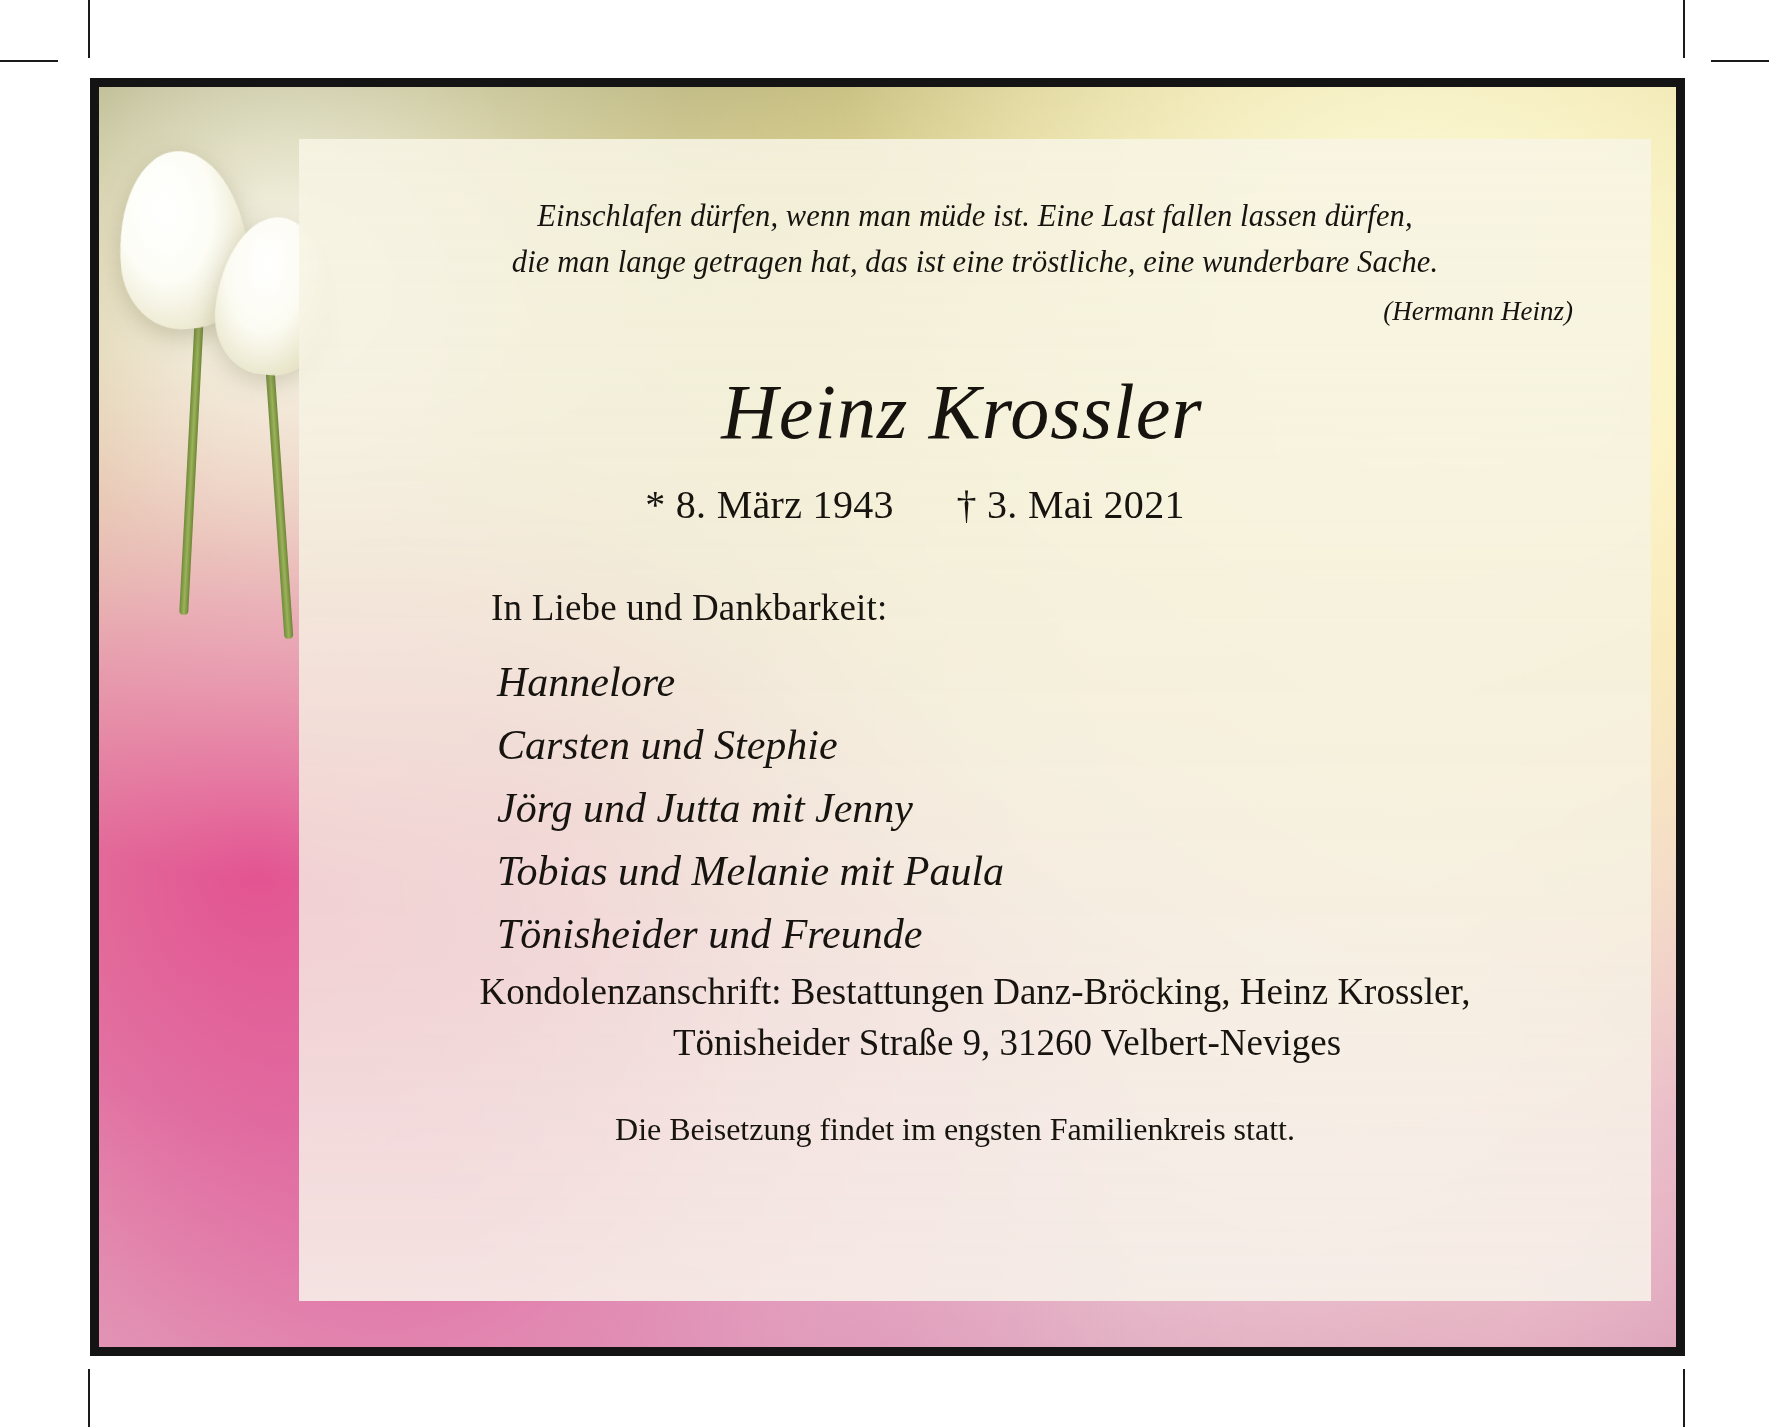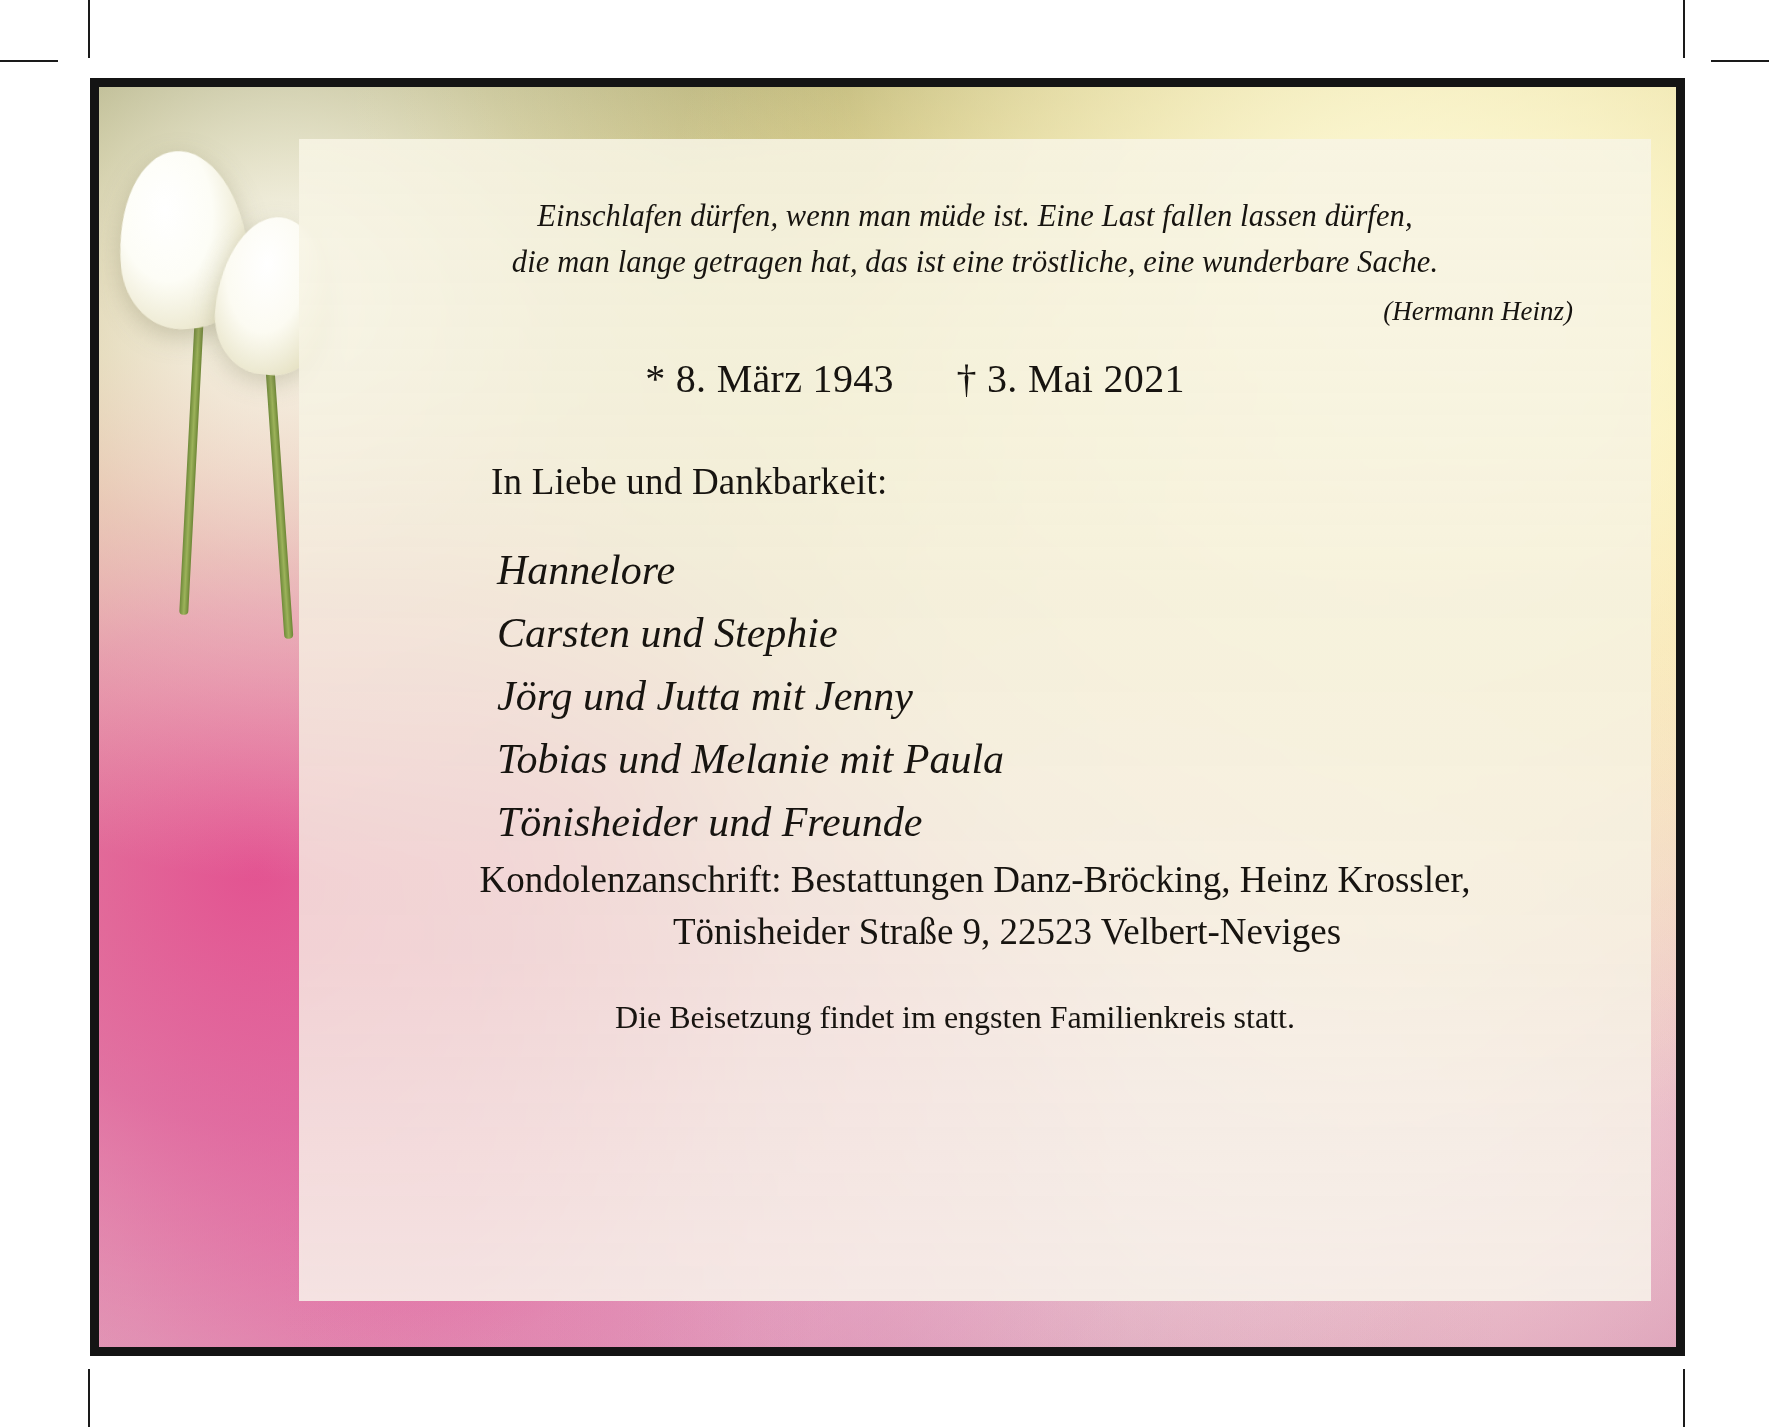--- a/index.html
+++ b/index.html
@@ -138,21 +138,21 @@
   .dates .gap { display: inline-block; width: 42px; }
 
   .dedication {
     font-size: 37px;
     margin-top: 58px;
     padding-left: 126px;
     letter-spacing: 0.2px;
   }
 
   .family {
-    margin-top: 36px;
+    margin-top: 22px;
     padding-left: 132px;
     font-style: italic;
     font-size: 42px;
     line-height: 1.5;
   }
   .family div { white-space: nowrap; }
 
   .condolence {
     text-align: center;
     font-size: 37px;
@@ -187,38 +187,39 @@
   <div class="tulip tulip-b"></div>
 
   <div class="text-panel">
 
     <div class="quote">
       <div>Einschlafen dürfen, wenn man müde ist. Eine Last fallen lassen dürfen,</div>
       <div>die man lange getragen hat, das ist eine tröstliche, eine wunderbare Sache.</div>
     </div>
     <div class="quote-author">(Hermann Heinz)</div>
 
+    <div class="deceased-name">Heinz Krossler</div>
 
     <div class="dates">
       <span>* 8. März 1943</span>
       <span class="gap"></span>
       <span>† 3. Mai 2021</span>
     </div>
 
     <div class="dedication">In Liebe und Dankbarkeit:</div>
 
     <div class="family">
       <div>Hannelore</div>
       <div>Carsten und Stephie</div>
       <div>Jörg und Jutta mit Jenny</div>
       <div>Tobias und Melanie mit Paula</div>
       <div>Tönisheider und Freunde</div>
     </div>
 
     <div class="condolence">
       <div>Kondolenzanschrift: Bestattungen Danz-Bröcking, Heinz Krossler,</div>
-      <div class="line2">Tönisheider Straße 9, 22523 Velbert-Neviges</div>
+      <div class="line2">Tönisheider Straße 9, 31260 Velbert-Neviges</div>
     </div>
 
     <div class="burial-note">Die Beisetzung findet im engsten Familienkreis statt.</div>
 
   </div>
 </div>
 
 </body></html>

